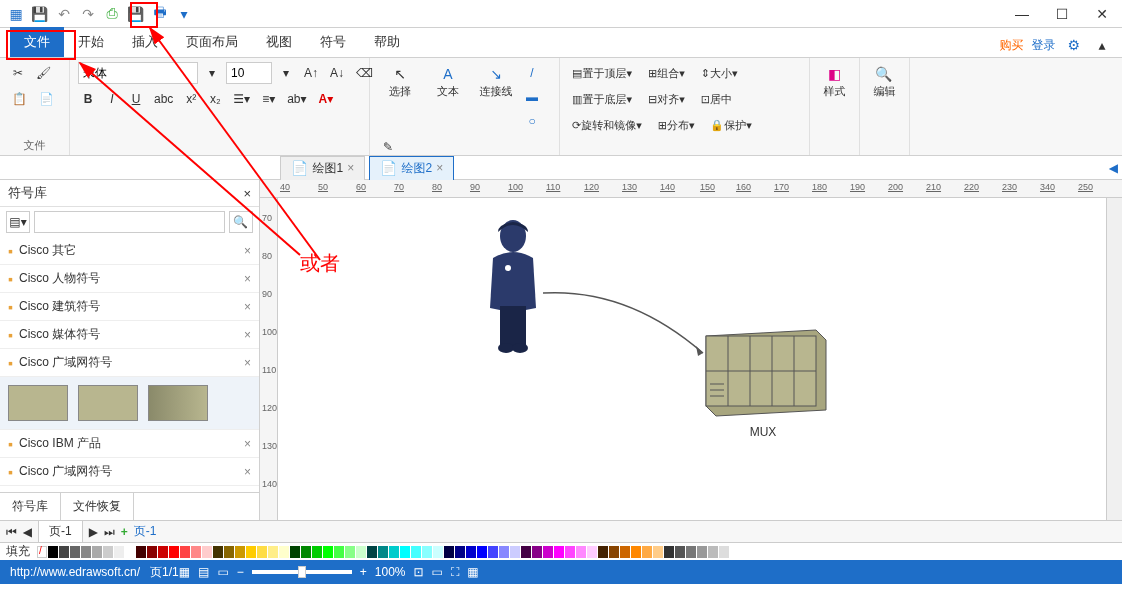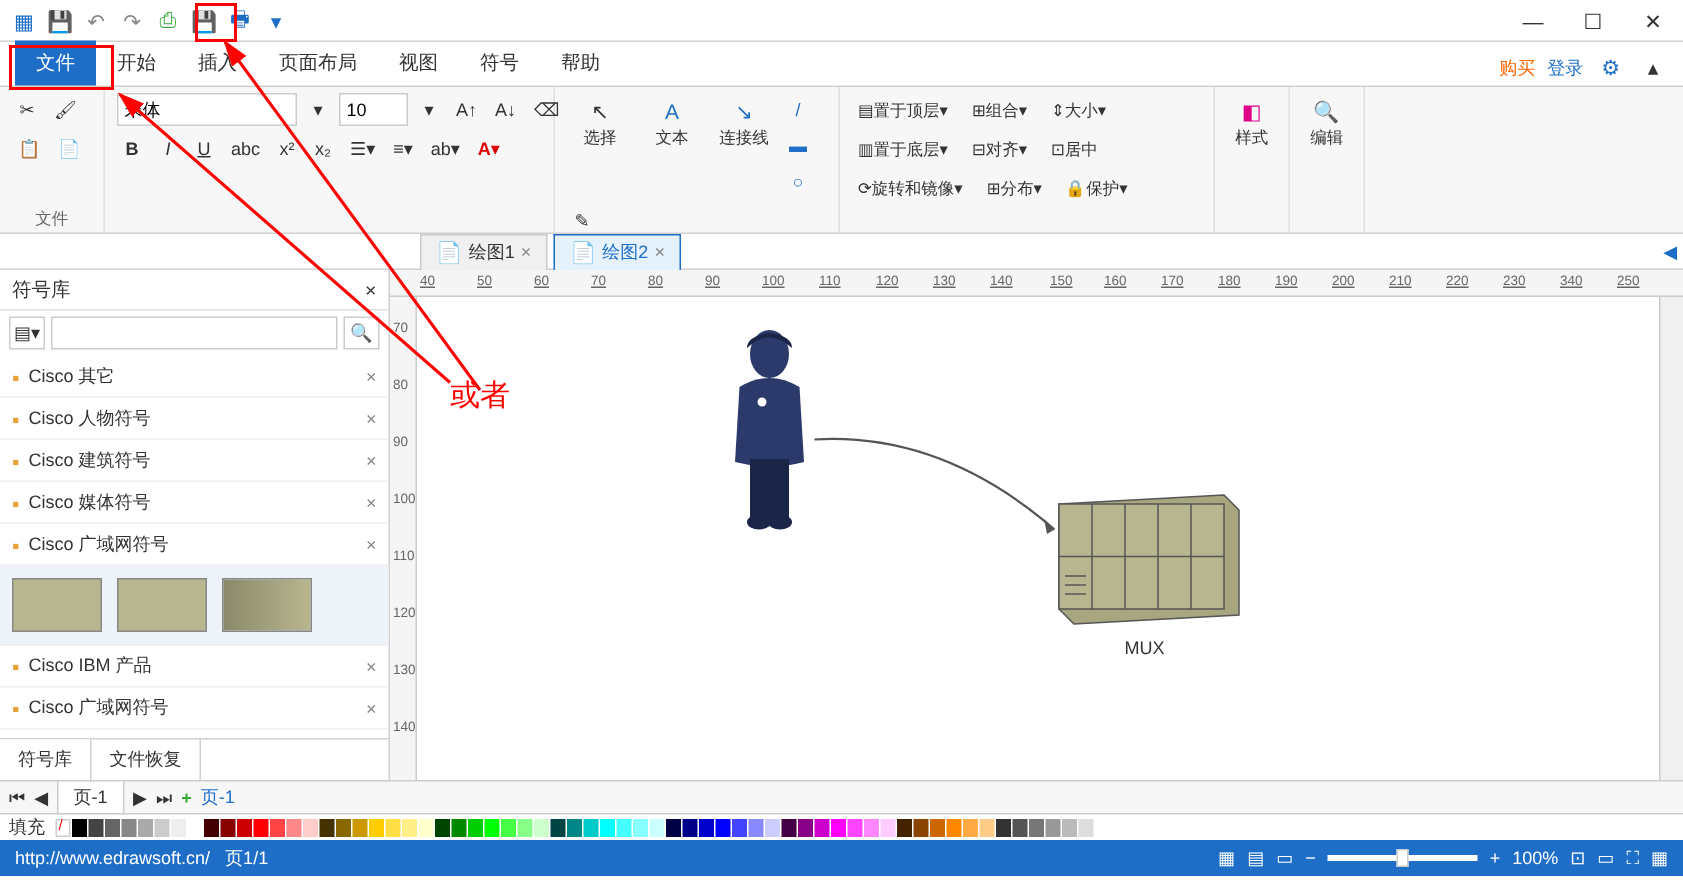--- a/index.html
+++ b/index.html
@@ -76,21 +76,21 @@
 
 .page-tabs { height: 22px; background: #f7f7f7; border-top: 1px solid #ccc; display: flex; align-items: center; padding: 0 6px; gap: 6px; font-size:12px;}
 .page-tab { padding: 2px 10px; border: 1px solid #ccc; background: #fff; cursor: pointer; }
 
 
 .colorbar { height: 18px; display: flex; align-items: center; padding: 0 6px; gap: 1px; border-top: 1px solid #ccc; }
 .colorbar .lbl { margin-right: 6px; font-size:12px;}
 .sw { width: 10px; height: 12px; }
 
 
-.statusbar { height: 24px; background: #1e6ec8; color: #fff; display: flex; align-items: center; justify-content: space-between; padding: 0 10px; font-size: 12px; }
+.statusbar { height: 24px; background: #1e6ec8; color: #fff; display: flex; align-items: center; padding: 0 10px; font-size: 12px; }
 .statusbar a { color: #fff; text-decoration: none; }
 .status-right { display: flex; align-items: center; gap: 8px; }
 .zoom-slider { width: 100px; height: 4px; background: #fff; position: relative; }
 .zoom-thumb { width: 8px; height: 12px; background: #fff; position: absolute; top: -4px; left: 46px; border:1px solid #ccc; }
 
 
 .red-arrow { position: absolute; pointer-events: none; z-index: 49; }
 .red-text { position: absolute; color: #ff0000; font-size: 20px; z-index: 49; pointer-events:none;}
 
 

